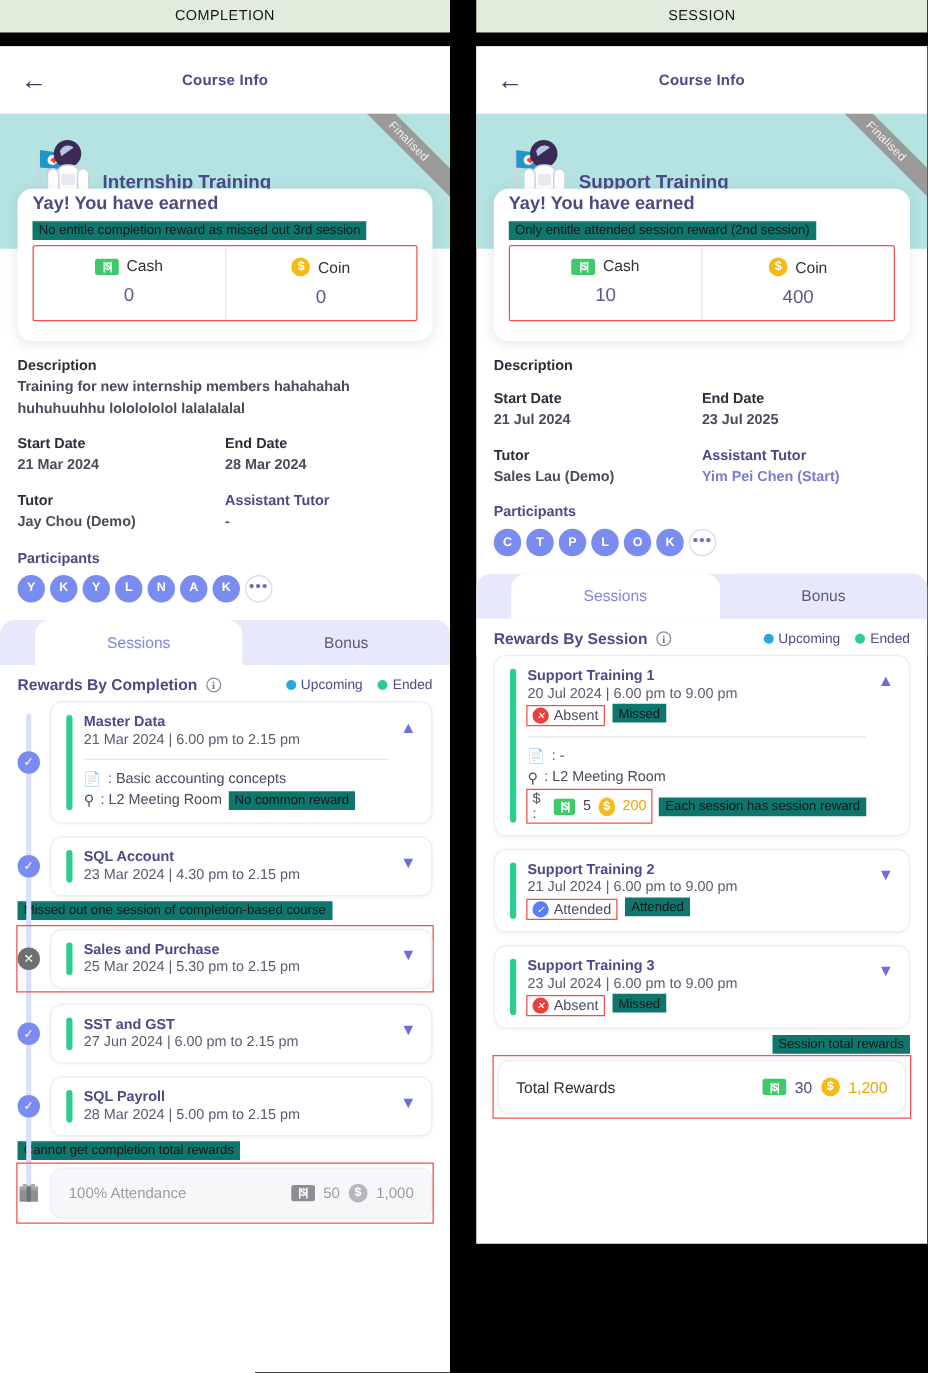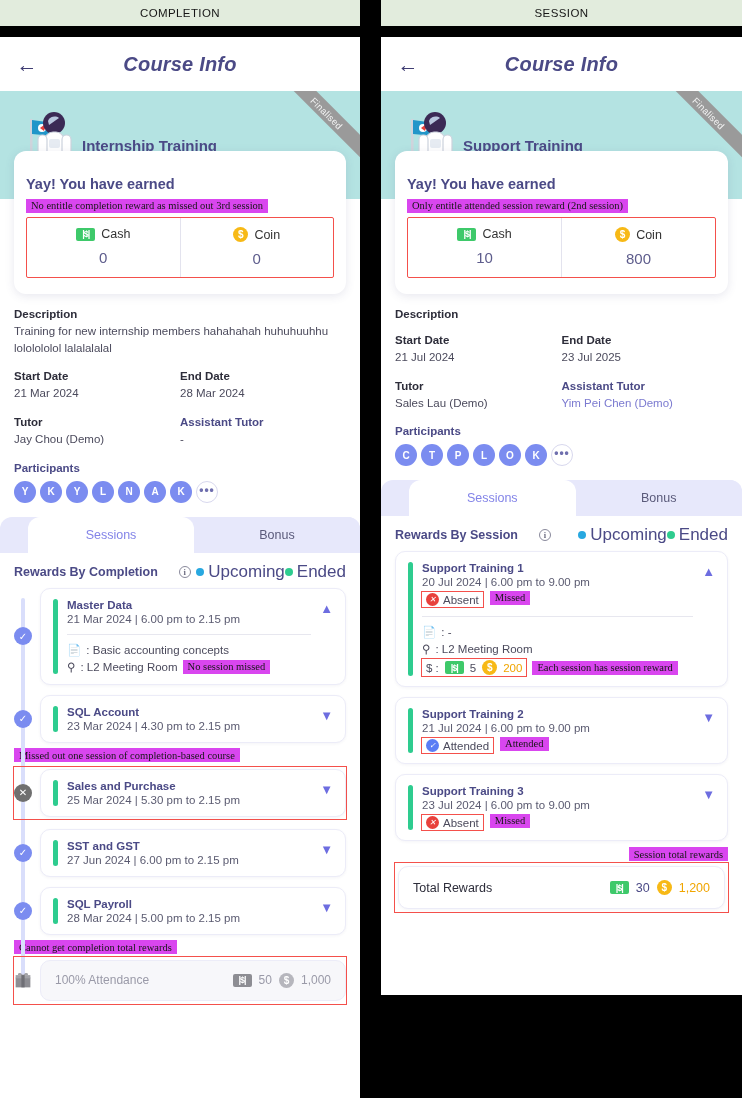--- a/index.html
+++ b/index.html
@@ -32,43 +32,43 @@
   .navbar {
     height: 54px; background: #fff; position: relative;
     display: flex; align-items: center;
   }
   .back-btn {
     position: absolute; left: 14px; top: 50%; transform: translateY(-50%);
     width: 26px; height: 26px; display: flex; align-items: center; justify-content: center;
     color: #3f3d73; font-size: 21px; line-height: 1; cursor: pointer;
   }
   .nav-title {
-    width: 100%; text-align: center; font-size: 20px;
-    font-weight: 700; color: #4b4a86; letter-spacing: .2px; font-style: italic;
+    width: 100%; text-align: center; font-size: 12px;
+    font-weight: 700; color: #4b4a86; letter-spacing: .2px;
   }
 
   
   .hero {
     position: relative; height: 108px; background: #b4e3e2; overflow: hidden;
     display: flex; align-items: center;
   }
   .hero-art { width: 74px; height: 92px; margin-left: 8px; flex: none; }
   .hero-title {
     font-size: 15px; font-weight: 700; color: #4b4a86; 
   }
   .ribbon {
     position: absolute; right: -31px; top: 14px; width: 128px;
     transform: rotate(45deg); background: #9a9a9a; color: #f2f2f2;
     font-size: 9.5px; text-align: center; padding: 2.5px 0; letter-spacing: .3px;
   }
 
   
   .earned-wrap { position: relative; padding: 0 14px; margin-top: -48px; }
   .earned-card {
-    background:#fff; border-radius: 12px; padding: 25px 12px 16px;
+    background:#fff; border-radius: 12px; padding: 4px 12px 16px;
     box-shadow: 0 2px 10px rgba(70,70,120,.13);
   }
   .earned-title { font-size: 14.5px; font-weight: 700; color:#4b4a86; margin-bottom: 3px; }
   .reward-grid {
     display: flex; border: 1.6px solid #f4504b; border-radius: 2px; margin-top: 4px;
   }
   .reward-col {
     flex: 1; text-align: center; padding: 9px 0 10px;
   }
   .reward-col + .reward-col { border-left: 1px solid #e3e3ee; }
@@ -86,21 +86,21 @@
   .coin-ico {
     width: 15px; height: 15px; border-radius: 50%; background:#f7b916;
     display:inline-flex; align-items:center; justify-content:center;
     color:#fff; font-size: 10px; font-weight: 700;
   }
 
   
   .body { padding: 14px 14px 0; }
   .lbl  { font-size: 11.5px; font-weight: 700; color: #2d2d3a; }
   .lbl.accent { color:#4b4a86; }
-  .val  { font-size: 11.5px; color: #4b4a5c; margin-top: 3px; line-height: 1.45; }
+  .val  { font-size: 11.5px; color: #4b4a5c; margin-top: 3px; line-height: 1.45; font-weight: bold; }
   .val.accent { color:#7b7ad0; }
   .row2 { display:flex; margin-top: 14px; }
   .row2 > div { flex: 1; }
   .desc-block { margin-bottom: 2px; }
 
   .avatars { display: flex; align-items: center; gap: 4px; margin-top: 7px; }
   .av {
     width: 22px; height: 22px; border-radius: 50%;
     background: #7b8cf0; color:#fff; font-size: 10px; font-weight: 700;
     display:flex; align-items:center; justify-content:center;
@@ -118,27 +118,27 @@
     border-radius: 12px 12px 0 0;
   }
   .tab.active { background:#fff; color:#8384e8; }
   .tab-strip { background:#e7e8fb; border-radius: 12px 12px 0 0; }
 
   
   .rewards-head {
     display:flex; align-items:center; justify-content:space-between;
     padding: 9px 14px 6px; background:#fff;
   }
-  .rewards-title { font-size: 12.5px; font-weight:700; color:#4b4a86; display:flex; align-items:center; gap:21px; }
+  .rewards-title { font-size: 12.5px; font-weight:700; color:#4b4a86; display:flex; align-items:center; gap:7px; }
   .info-i {
     width:12px;height:12px;border-radius:50%;border:1px solid #8a8a9c;color:#6c6c80;
     font-size:8.5px; display:inline-flex; align-items:center; justify-content:center; font-weight:700;
     font-family:"Liberation Serif", serif;
   }
-  .legend { display:flex; gap:0; font-size:17px; color:#4b4a86; }
+  .legend { display:flex; gap:12px; font-size:11px; color:#4b4a86; }
   .legend span { display:flex; align-items:center; gap:4px; }
   .dot { width:8px;height:8px;border-radius:50%; }
   .dot.up { background:#28a8e0; }
   .dot.en { background:#2ecc8f; }
 
   
   .list { position: relative; padding: 0 14px 12px; }
   .timeline {
     position:absolute; left:21px; top: 10px; bottom: 36px; width: 4px;
     background:#d9defb; border-radius:2px;
@@ -158,21 +158,21 @@
     box-shadow: 0 1px 3px rgba(70,70,120,.06);
   }
   .bar { width:5px; border-radius:3px; background:#2ecc8f; flex:none; }
   .card-main { flex:1; }
   .s-title { font-size: 11.5px; font-weight:700; color:#4b4a86; }
   .s-date  { font-size: 11.5px; color:#5a5a70; margin-top:2px; }
   .chev { color:#6d6de0; font-size: 13px; align-self:flex-start; margin-top:2px; }
   .sep { height:1px; background:#e7e7ef; margin: 9px 0 8px; }
   .meta { font-size: 11.5px; color:#4b4a5c; display:flex; align-items:center; gap:5px; margin-top:3px; }
 
-  .hl { background:#d946ef; padding:1.5px 5px; font-size:10.5px; color:#161616; white-space:nowrap;font-family:Liberation Serif, serif; }
+  .hl { background:#0f766e; padding:1.5px 5px; font-size:10.5px; color:#161616; white-space:nowrap; }
   .redbox { outline: 1.6px solid #f4504b; }
 
   .status { display:inline-flex; align-items:center; gap:4px; font-size:11.5px; margin-top:4px; padding:1px 4px; }
   .status .ico { width:13px;height:13px;border-radius:50%; display:inline-flex;align-items:center;justify-content:center;color:#fff;font-size:8px; }
   .status.absent { color:#4b4a5c; } .status.absent .ico { background:#e8413c; }
   .status.att    { color:#4b4a5c; } .status.att .ico    { background:#5b7df5; }
 
   .total-card {
     background:#fff; border:1px solid #ececf8; border-radius:10px;
     padding: 13px 14px; display:flex; align-items:center; justify-content:space-between;
@@ -325,21 +325,21 @@
             <div class="s-title">Master Data</div>
             <div class="s-date">21 Mar 2024 | 6.00 pm to 2.15 pm</div>
             <div class="sep"></div>
             <div class="meta">
               <span>📄</span>
               <span>: Basic accounting concepts</span>
             </div>
             <div class="meta">
               <span>⚲</span>
               <span>: L2 Meeting Room</span>
-              <span class="hl">No session missed</span>
+              <span class="hl">No common reward</span>
             </div>
           </div>
           <div class="chev">▲</div>
         </div>
       </div>
 
       <div class="item">
         <div class="marker ok">✓</div>
         <div class="card">
           <div class="bar"></div>
@@ -455,21 +455,21 @@
               <span class="cash-ico">|$|</span>
               <span>Cash</span>
             </div>
             <div class="reward-val">10</div>
           </div>
           <div class="reward-col">
             <div class="reward-head">
               <span class="coin-ico">$</span>
               <span>Coin</span>
             </div>
-            <div class="reward-val">800</div>
+            <div class="reward-val">400</div>
           </div>
         </div>
       </div>
     </div>
 
     <div class="body">
       <div class="desc-block">
         <div class="lbl">Description</div>
       </div>
       <div class="row2">
@@ -482,21 +482,21 @@
           <div class="val">23 Jul 2025</div>
         </div>
       </div>
       <div class="row2">
         <div>
           <div class="lbl">Tutor</div>
           <div class="val">Sales Lau (Demo)</div>
         </div>
         <div>
           <div class="lbl accent">Assistant Tutor</div>
-          <div class="val accent">Yim Pei Chen (Demo)</div>
+          <div class="val accent">Yim Pei Chen (Start)</div>
         </div>
       </div>
       <div style="margin-top:14px">
         <div class="lbl accent">Participants</div>
         <div class="avatars">
           <div class="av">C</div>
           <div class="av">T</div>
           <div class="av">P</div>
           <div class="av">L</div>
           <div class="av">O</div>

